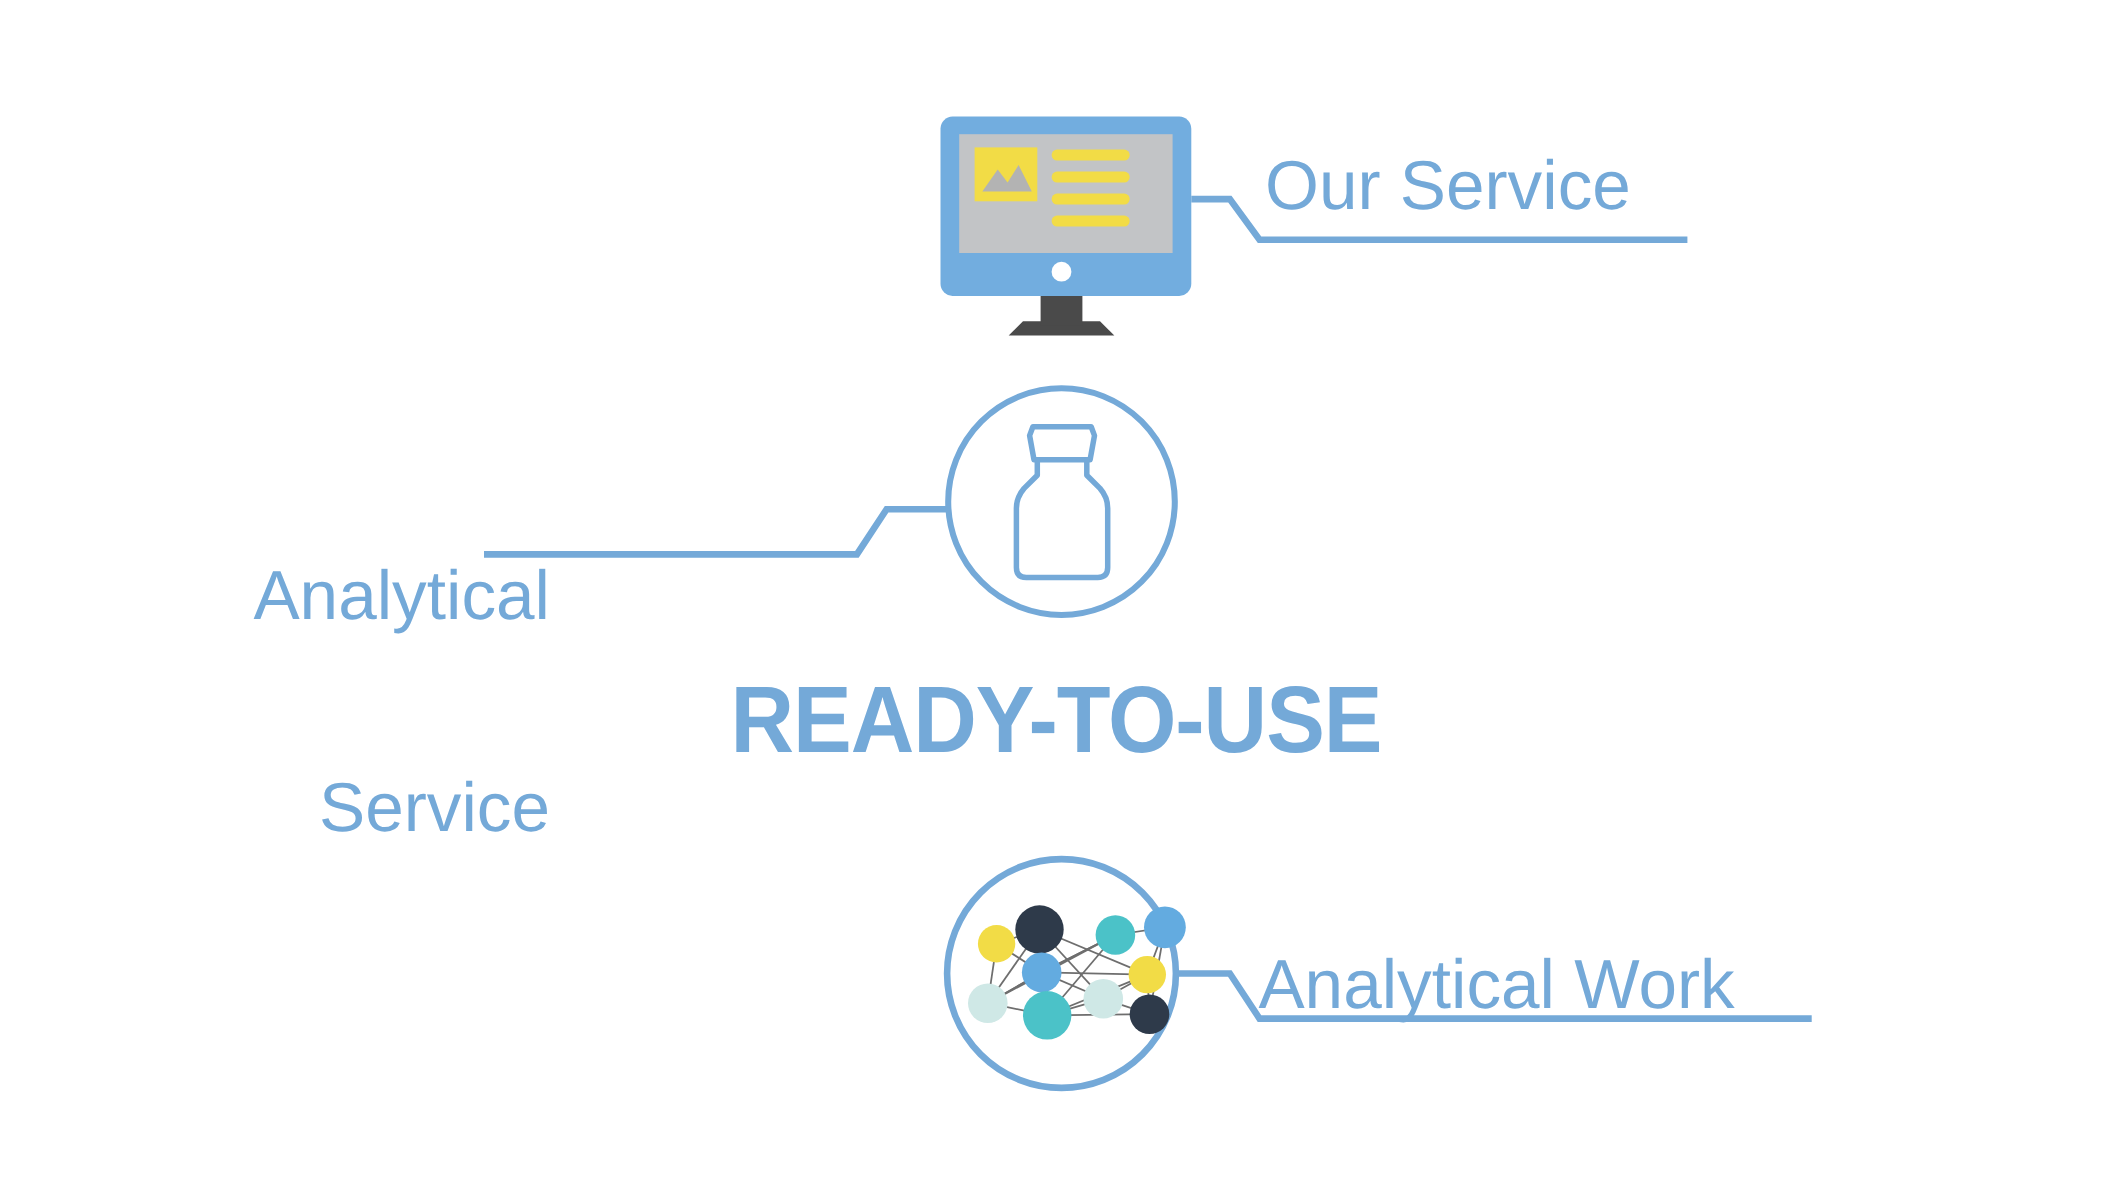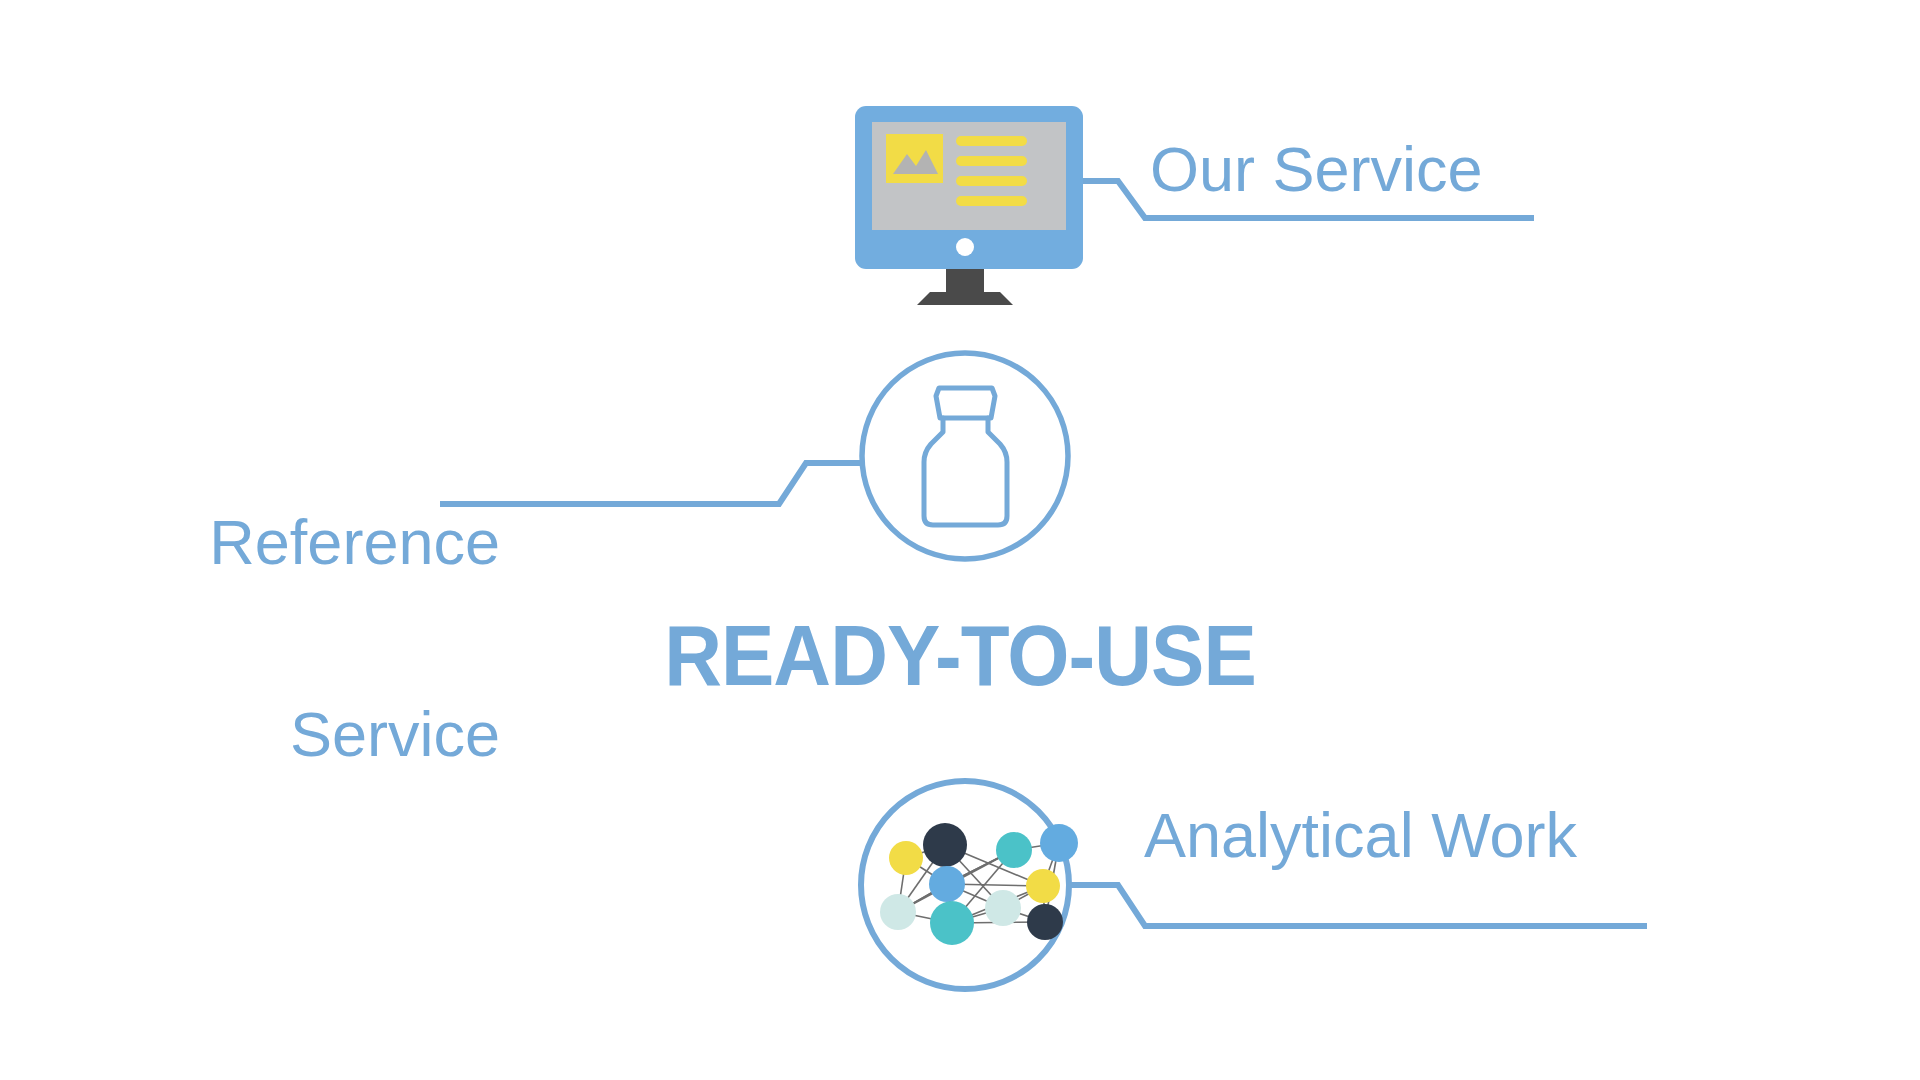--- a/index.html
+++ b/index.html
@@ -36,21 +36,21 @@
     white-space: pre;
   }
   #label-our-service {
     left: 1150px;
     top: 137px;
     font-size: 63px;
     letter-spacing: 0px;
   }
   #label-analytical-work {
     left: 1144px;
-    top: 803px;
+    top: 863px;
     font-size: 63px;
     letter-spacing: 0px;
   }
   #label-reference-products {
     right: 1140px;
     top: 381px;
     font-size: 63px;
     text-align: right;
   }
   #label-reference-products .line { display: block; }
@@ -164,21 +164,21 @@
         <circle cx="898" cy="912" r="18" fill="#CFE8E6"></circle>
         <circle cx="1003" cy="908" r="18" fill="#CFE8E6"></circle>
         <circle cx="952" cy="923" r="22" fill="#4BC2C8"></circle>
         <circle cx="1045" cy="922" r="18" fill="#2E3A4A"></circle>
       </g>
   </svg>
 
   <div class="label" id="label-our-service">Our Service</div>
 
   <div class="label" id="label-reference-products">
-    <span class="line">Reference</span>
+    <span class="line">Analytical</span>
     <span class="line">Service</span>
   </div>
 
   <div class="label" id="label-analytical-work">Analytical Work</div>
 
   <div id="title-ready-to-use">READY-TO-USE</div>
 
 </div>
 
 </body></html>

